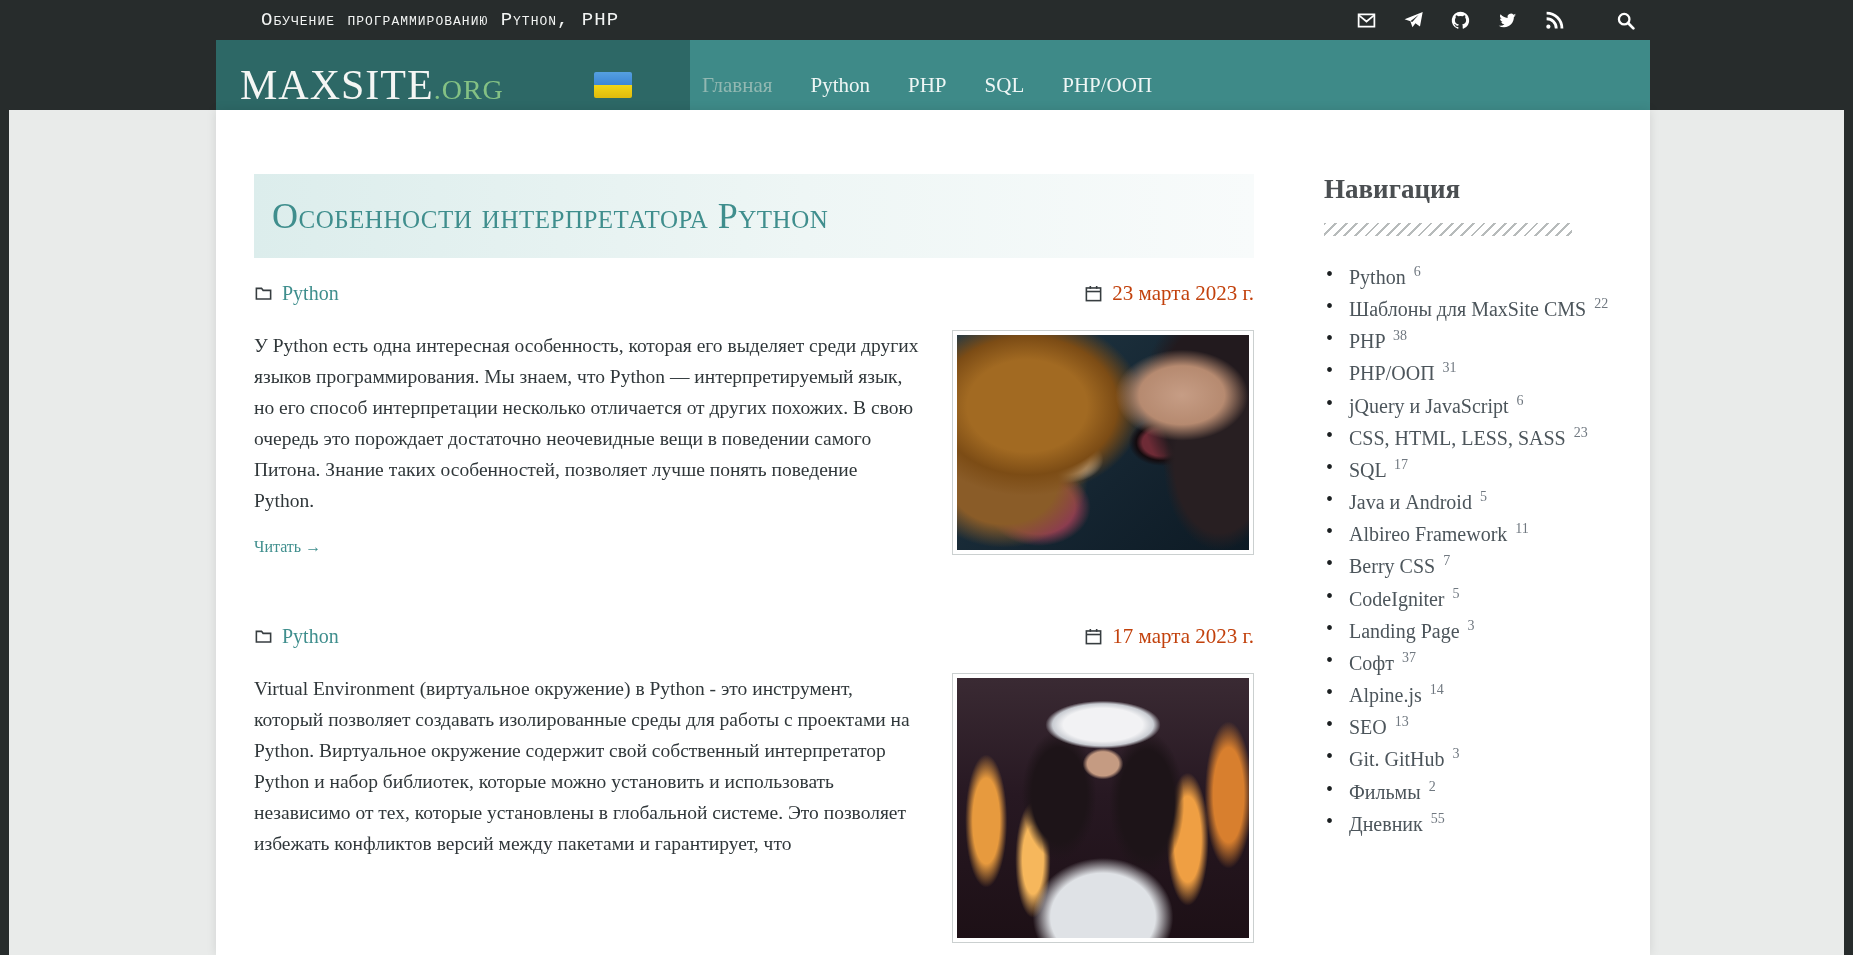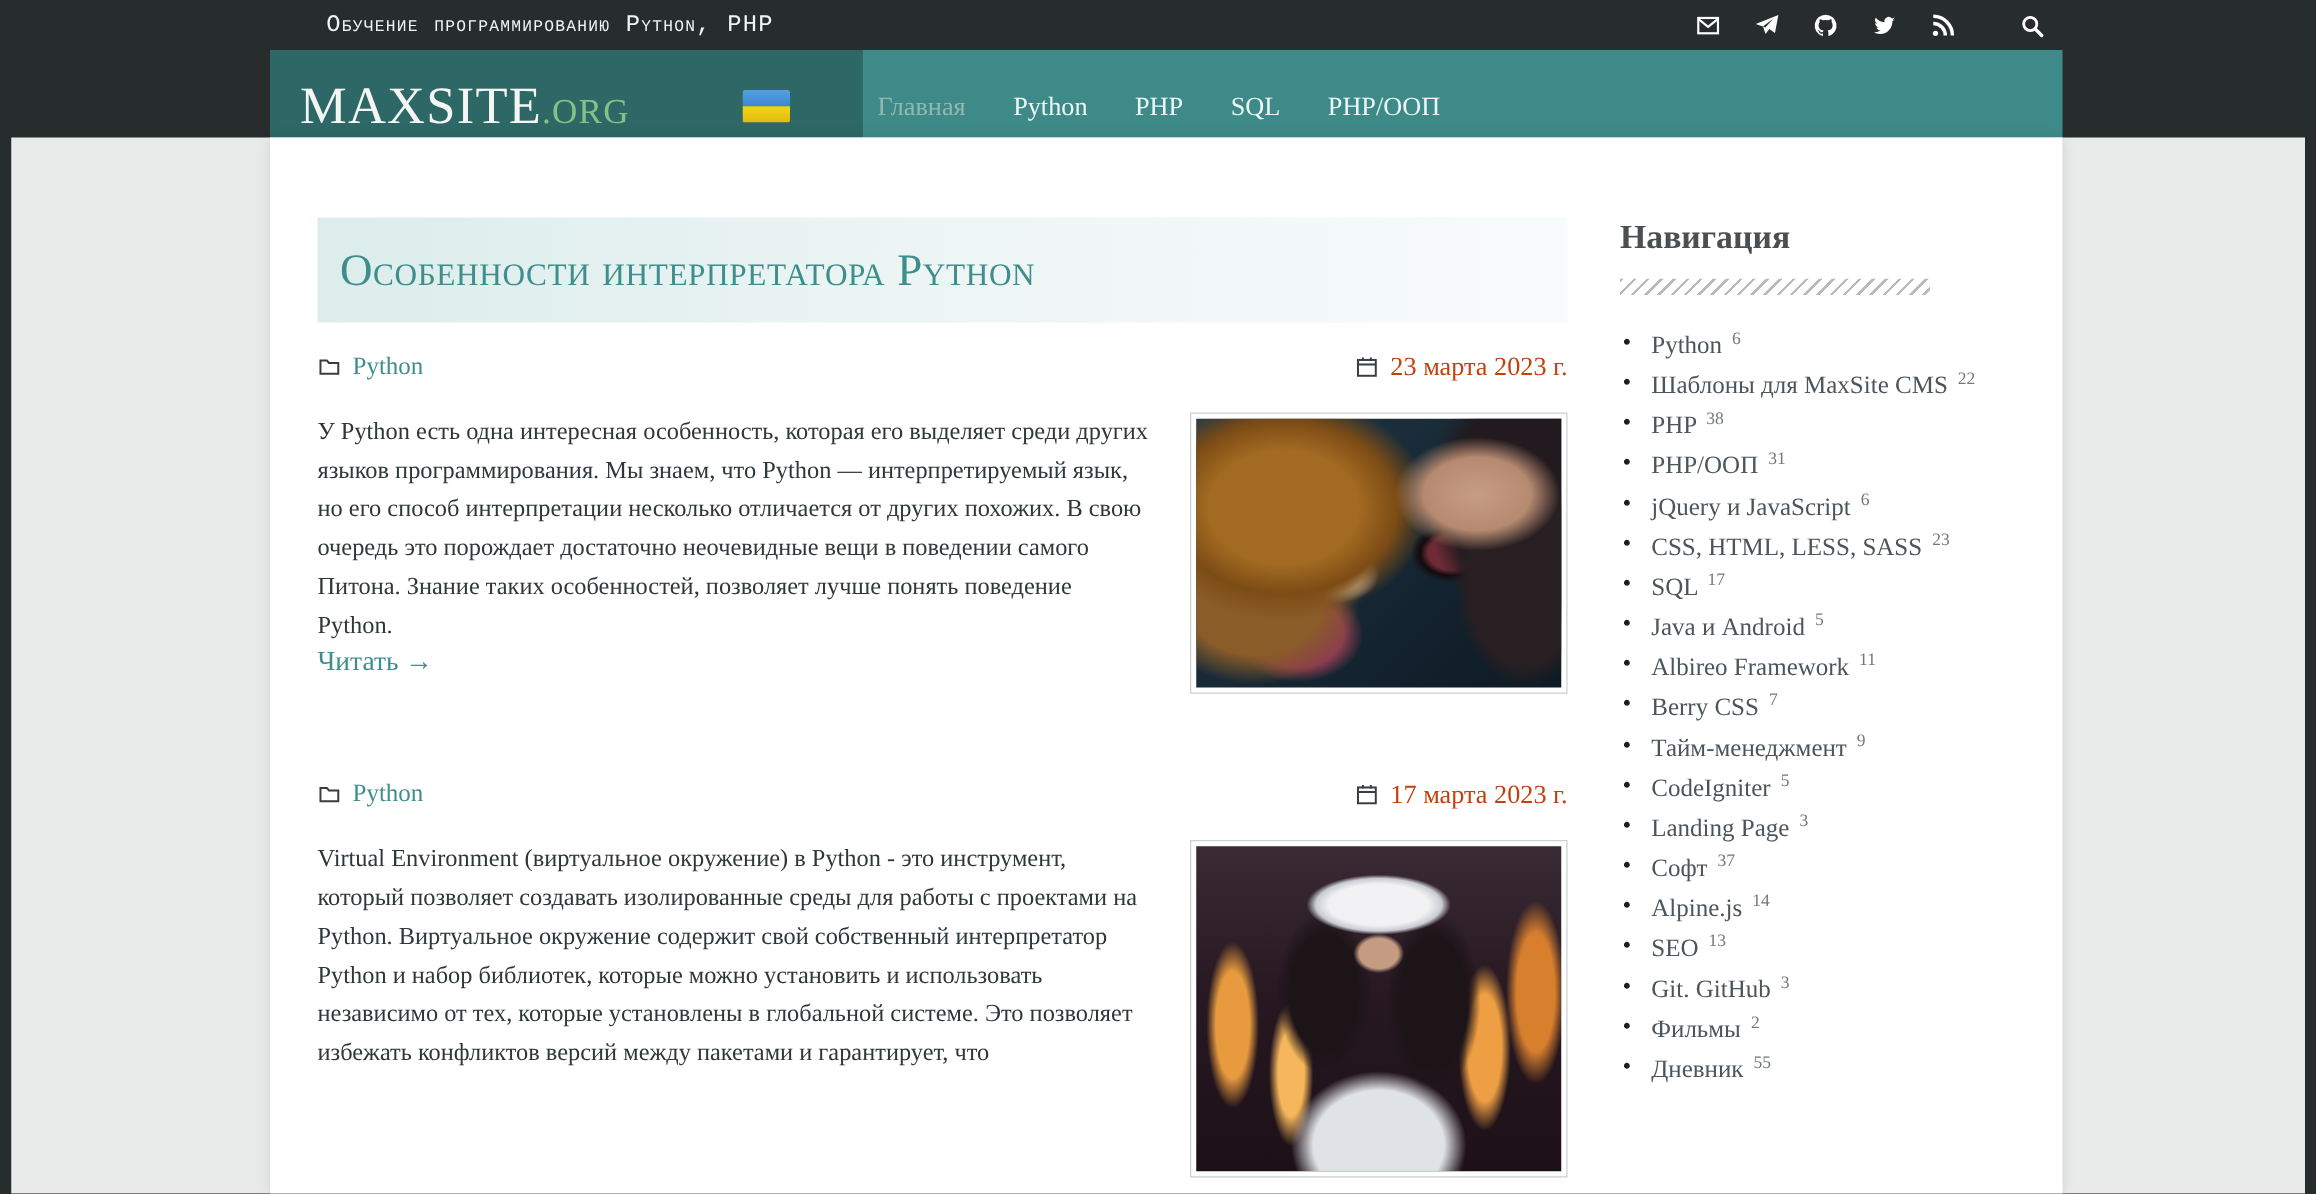--- a/index.html
+++ b/index.html
@@ -56,21 +56,21 @@
                height:26px; }
   .meta-left, .meta-right { display:flex; align-items:center; gap:9px; }
   .meta-icon { width:19px; height:19px; display:inline-flex; }
   .meta-icon svg { width:100%; height:100%; }
   .cat-link { color:#3f8e8d; font-size:20px; text-decoration:none; }
   .post-date { color:#c2410c; font-size:21px; }
 
   .post-body { margin-top:24px; display:flex; justify-content:space-between; }
   .post-text { width:668px; }
   .post-text p { font-size:19.5px; line-height:31px; color:#30373a; }
-  .read-more { display:inline-block; margin-top:0; color:#3f8e8d; font-size:22px;
+  .read-more { display:inline-block; margin-top:22px; color:#3f8e8d; font-size:16px;
                text-decoration:none; }
   .post-figure { width:302px; border:1px solid #cbd0d0; background:#fff; padding:4px;
                  align-self:flex-start; cursor:pointer; }
   .art { width:292px; }
   .art-lizard { height:215px;
     background:
       radial-gradient(95px 65px at 77% 28%, #c69d85 0%, #b68a70 45%, rgba(0,0,0,0) 70%),
       radial-gradient(75px 115px at 90% 60%, #281f22 0 60%, rgba(0,0,0,0) 75%),
       radial-gradient(125px 150px at 93% 30%, #221a1e 0 55%, rgba(0,0,0,0) 70%),
       radial-gradient(42px 30px at 70% 50%, #6e2b36 0 45%, #130b0e 60%, rgba(0,0,0,0) 78%),
@@ -89,21 +89,21 @@
       radial-gradient(95px 80px at 50% 92%, #dfe2e6 0 55%, rgba(0,0,0,0) 74%),
       radial-gradient(30px 95px at 10% 55%, #e79a3e 0 45%, rgba(0,0,0,0) 70%),
       radial-gradient(26px 85px at 26% 70%, #f6b75c 0 40%, rgba(0,0,0,0) 68%),
       radial-gradient(30px 95px at 79% 62%, #ef9f43 0 45%, rgba(0,0,0,0) 70%),
       radial-gradient(34px 105px at 93% 45%, #d87f2e 0 45%, rgba(0,0,0,0) 70%),
       linear-gradient(180deg,#3a2a33 0%,#271822 45%,#1d1016 100%);
   }
   .article-gap { height:67px; }
 
   
-  .sidebar { position:absolute; left:1080px; top:64px; width:288px; }
+  .sidebar { position:absolute; left:1108px; top:64px; width:288px; }
   .sidebar-heading { font-size:27px; font-weight:bold; color:#4b4f52; }
   .hatch { margin-top:18px; width:248px; height:13px;
            background:repeating-linear-gradient(135deg,#b7bbbb 0 2px,rgba(0,0,0,0) 2px 7.5px); }
   .cat-list { margin-top:28px; list-style:none; }
   .cat-list li { font-size:20px; color:#4c555b; margin-bottom:7.5px;
                  padding-left:25px; position:relative; }
   .cat-list li::before { content:"•"; position:absolute; left:2px; top:-1px;
                          color:#1b1f21; font-size:20px; }
   .cat-item-link { color:#4c555b; text-decoration:none; }
   .cat-count { color:#707880; font-size:14px; margin-left:3px; }
@@ -258,21 +258,20 @@
             <li><a href="#" class="cat-item-link">Python</a> <sup class="cat-count">6</sup></li>
             <li><a href="#" class="cat-item-link">Шаблоны для MaxSite CMS</a> <sup class="cat-count">22</sup></li>
             <li><a href="#" class="cat-item-link">PHP</a> <sup class="cat-count">38</sup></li>
             <li><a href="#" class="cat-item-link">PHP/ООП</a> <sup class="cat-count">31</sup></li>
             <li><a href="#" class="cat-item-link">jQuery и JavaScript</a> <sup class="cat-count">6</sup></li>
             <li><a href="#" class="cat-item-link">CSS, HTML, LESS, SASS</a> <sup class="cat-count">23</sup></li>
             <li><a href="#" class="cat-item-link">SQL</a> <sup class="cat-count">17</sup></li>
             <li><a href="#" class="cat-item-link">Java и Android</a> <sup class="cat-count">5</sup></li>
             <li><a href="#" class="cat-item-link">Albireo Framework</a> <sup class="cat-count">11</sup></li>
             <li><a href="#" class="cat-item-link">Berry CSS</a> <sup class="cat-count">7</sup></li>
-            <li><a href="#" class="cat-item-link">Тайм-менеджмент</a> <sup class="cat-count">9</sup></li>
             <li><a href="#" class="cat-item-link">CodeIgniter</a> <sup class="cat-count">5</sup></li>
             <li><a href="#" class="cat-item-link">Landing Page</a> <sup class="cat-count">3</sup></li>
             <li><a href="#" class="cat-item-link">Софт</a> <sup class="cat-count">37</sup></li>
             <li><a href="#" class="cat-item-link">Alpine.js</a> <sup class="cat-count">14</sup></li>
             <li><a href="#" class="cat-item-link">SEO</a> <sup class="cat-count">13</sup></li>
             <li><a href="#" class="cat-item-link">Git. GitHub</a> <sup class="cat-count">3</sup></li>
             <li><a href="#" class="cat-item-link">Фильмы</a> <sup class="cat-count">2</sup></li>
             <li><a href="#" class="cat-item-link">Дневник</a> <sup class="cat-count">55</sup></li>
           </ul>
         <p class="promo"></p>

